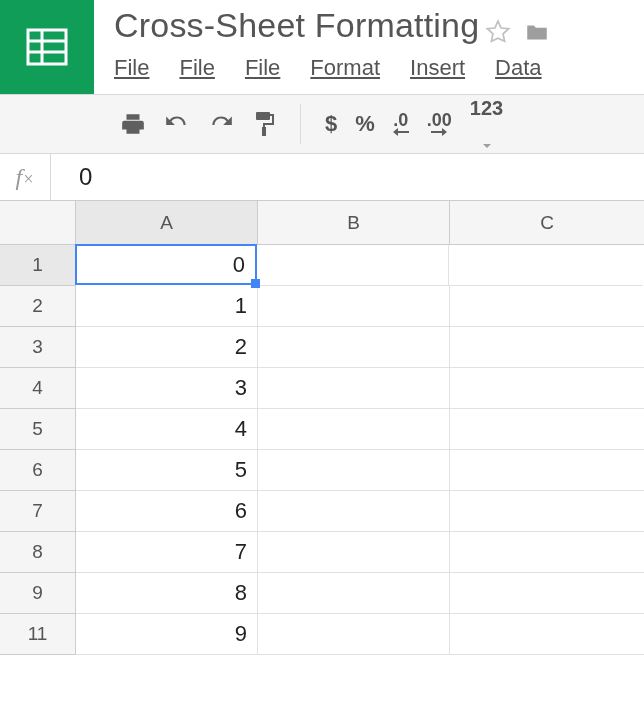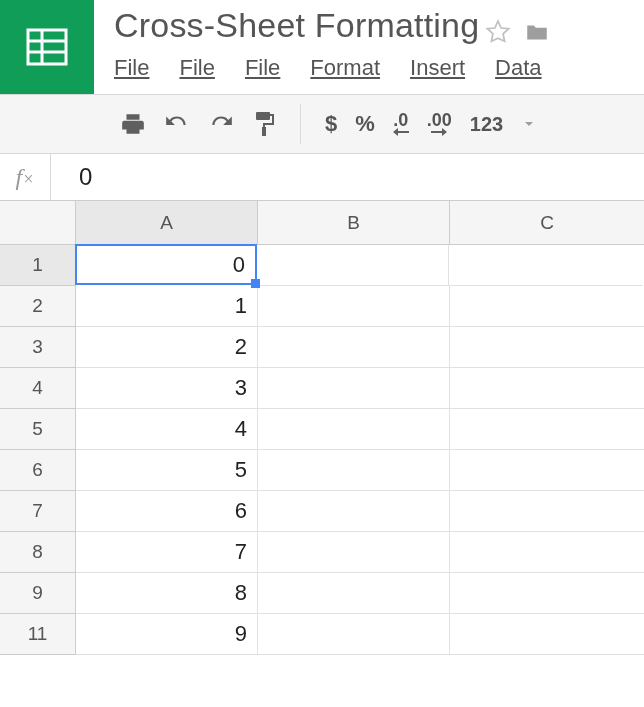--- a/index.html
+++ b/index.html
@@ -59,21 +59,21 @@
     display: flex;
     align-items: center;
     padding-left: 120px;
     gap: 18px;
     color: #555;
     font-size: 20px;
   }
   .toolbar .tb-item { display: flex; align-items: center; justify-content: center; cursor: pointer; }
   .toolbar .divider { width: 1px; height: 40px; background: #d9d9d9; margin: 0 6px; }
   .fmt-text { font-weight: bold; font-size: 22px; }
-  .more-fmt { display: flex; align-items: center; gap: 20px; font-weight: bold; font-size: 20px; }
+  .more-fmt { display: flex; align-items: center; gap: 20px; font-weight: bold; font-size: 20px; flex-direction: column; }
   .decimal-label { font-size: 18px; font-weight: bold; }
 
   
   .formula-bar {
     height: 46px;
     display: flex;
     align-items: center;
     font-size: 24px;
   }
   .fx-label {

